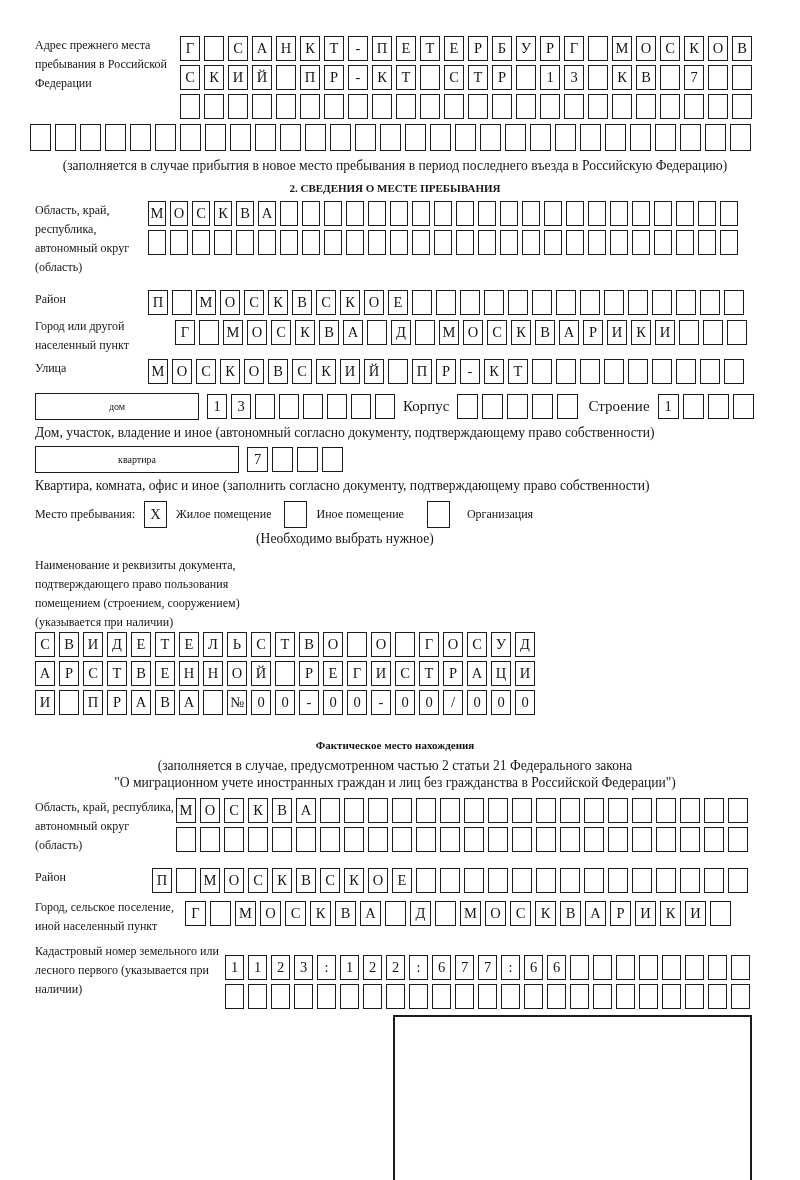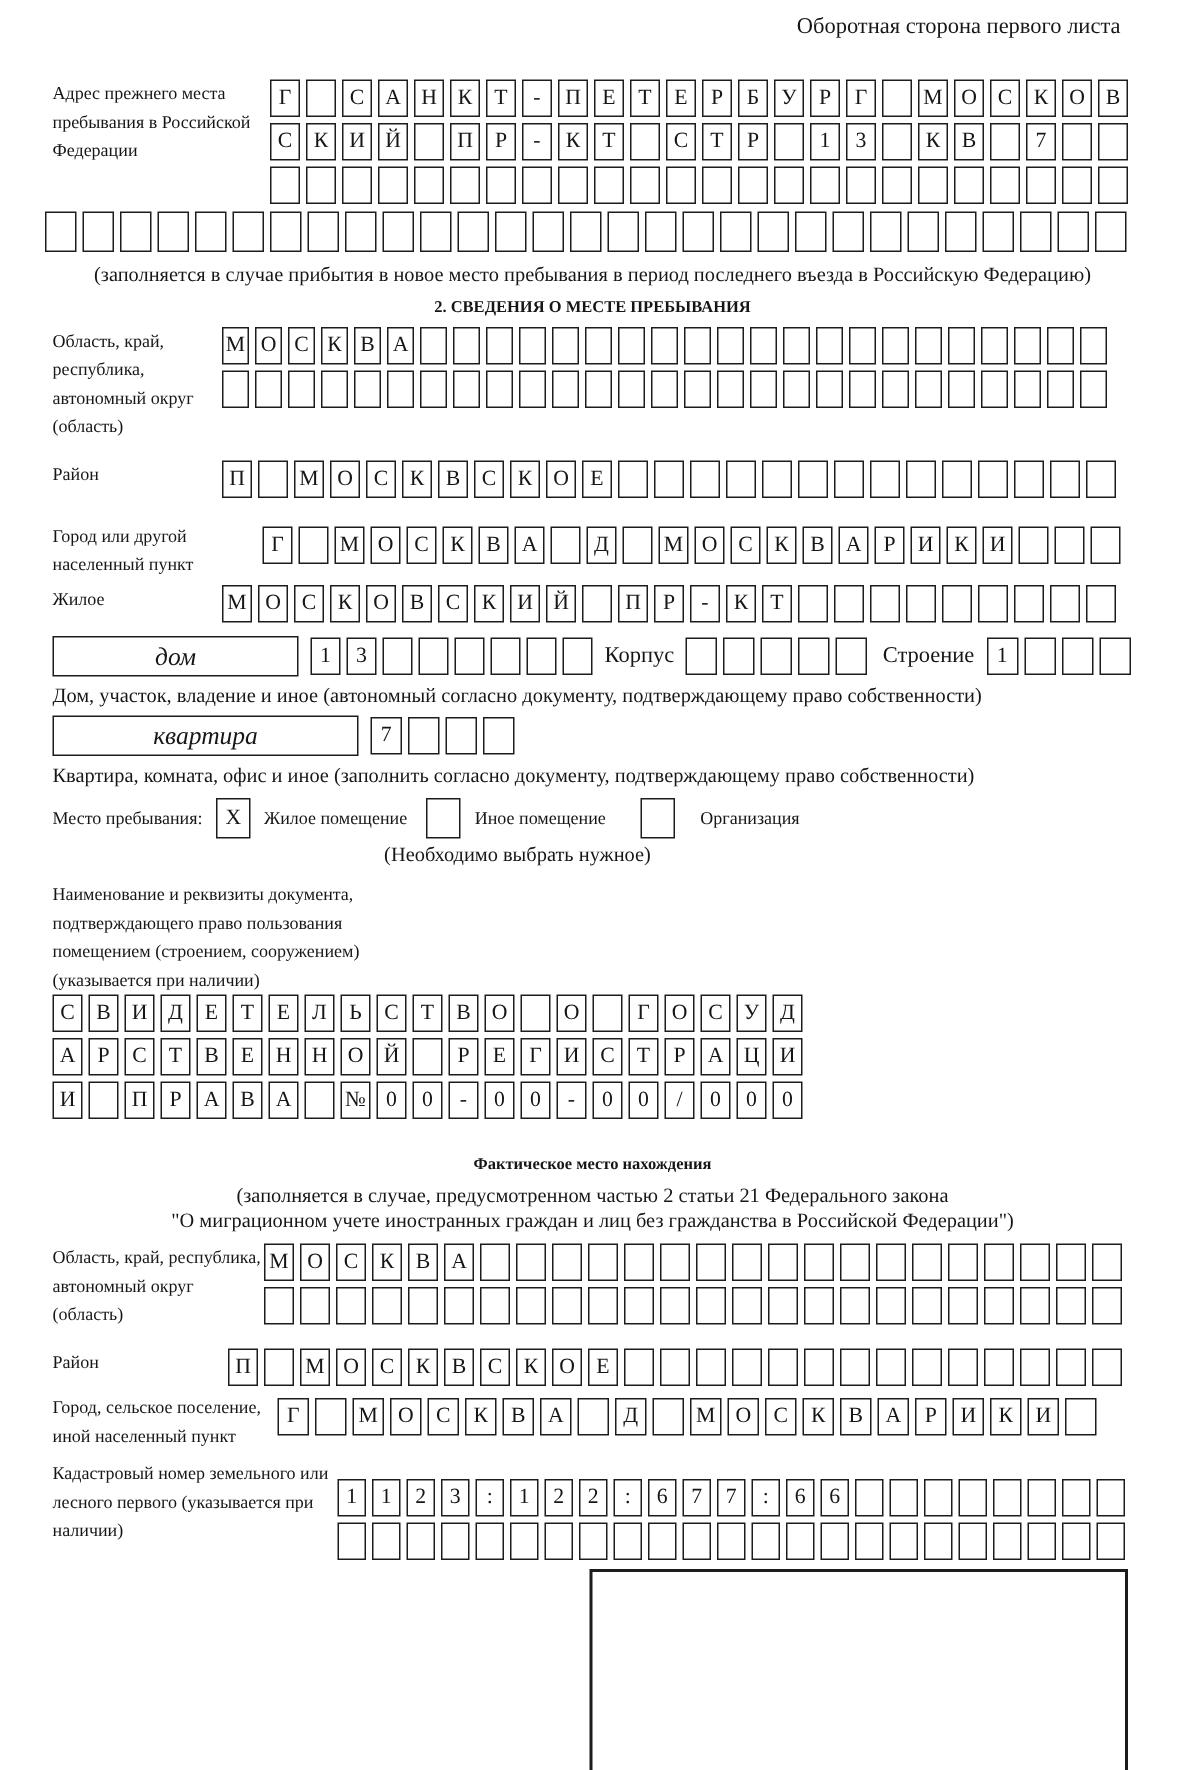--- a/index.html
+++ b/index.html
@@ -17,21 +17,21 @@
   .cell{
     box-sizing:border-box;flex:none;width:var(--cw);height:var(--chh);
     border:1.6px solid #1c1c1c;display:flex;align-items:center;justify-content:center;
     font-size:14.5px;line-height:1;background:#fff;
   }
   .caption{font-size:13.6px;line-height:17px;}
   .center{text-align:center;}
   .sec-title{text-align:center;font-weight:bold;font-size:11px;margin-top:8px;}
   .boxed{
     box-sizing:border-box;border:1.6px solid #1c1c1c;height:27px;
-    display:flex;align-items:center;justify-content:center;font-size:17px;flex:none;font-style:italic;
+    display:flex;align-items:center;justify-content:center;font-size:10px;flex:none;
   }
   .inline-label{font-size:15px;line-height:27px;flex:none;}
   .place-row{display:flex;align-items:center;gap:9px;margin-top:7px;}
   .mark-box{box-sizing:border-box;border:2.2px solid #1c1c1c;width:359px;height:174px;margin-left:358px;margin-top:6px;background:#fff;}
 
   
   .addr-row{--cw:20px;}
   .addr-wide{--cw:21px;--chh:27px;margin-left:-5px;margin-top:5px;}
   .region2{--cw:18px;}
   .district-row{--cw:20px;}
@@ -45,21 +45,20 @@
   .house-line .gap10{width:10px;flex:none;}
 
   .w145{width:145px;} .w113{width:113px;} .w140{width:140px;} .w215{width:215px;}
   .w141{width:141px;} .w117{width:117px;} .w150{width:150px;} .w190{width:190px;}
 </style>
 </head>
 <body>
 
 <div class="page">
 
-  <div class="header-note">Оборотная сторона первого листа</div>
 
   <div class="field" style="margin-top:26px;">
     <div class="label w145">Адрес прежнего места пребывания в Российской Федерации</div>
     <div class="rows">
       <div class="cells addr-row">
           <span class="cell">Г</span>
           <span class="cell"></span>
           <span class="cell">С</span>
           <span class="cell">А</span>
           <span class="cell">Н</span>
@@ -260,21 +259,21 @@
         <span class="cell"></span>
         <span class="cell"></span>
         <span class="cell"></span>
         <span class="cell"></span>
         <span class="cell"></span>
         <span class="cell"></span>
         <span class="cell"></span>
       </div>
   </div>
 
-  <div class="field" style="margin-top:16px;">
+  <div class="field" style="margin-top:2px;">
     <div class="label w140">Город или другой населенный пункт</div>
     <div class="cells city2" style="margin-top:3px;">
         <span class="cell">Г</span>
         <span class="cell"></span>
         <span class="cell">М</span>
         <span class="cell">О</span>
         <span class="cell">С</span>
         <span class="cell">К</span>
         <span class="cell">В</span>
         <span class="cell">А</span>
@@ -291,21 +290,21 @@
         <span class="cell">И</span>
         <span class="cell">К</span>
         <span class="cell">И</span>
         <span class="cell"></span>
         <span class="cell"></span>
         <span class="cell"></span>
       </div>
   </div>
 
   <div class="field" style="margin-top:4px;">
-    <div class="label w113">Жилое</div>
+    <div class="label w113">Улица</div>
     <div class="cells street-row">
         <span class="cell">М</span>
         <span class="cell">О</span>
         <span class="cell">С</span>
         <span class="cell">К</span>
         <span class="cell">О</span>
         <span class="cell">В</span>
         <span class="cell">С</span>
         <span class="cell">К</span>
         <span class="cell">И</span>

